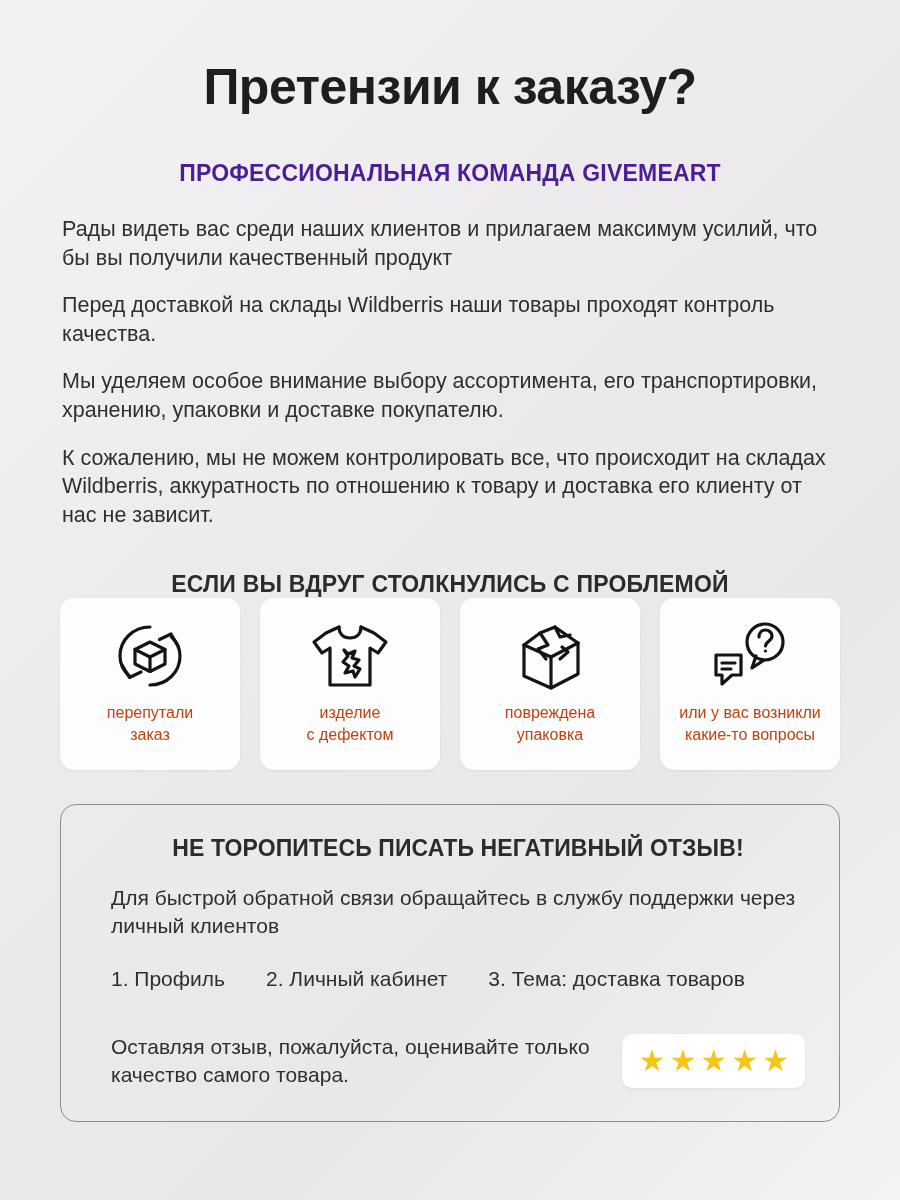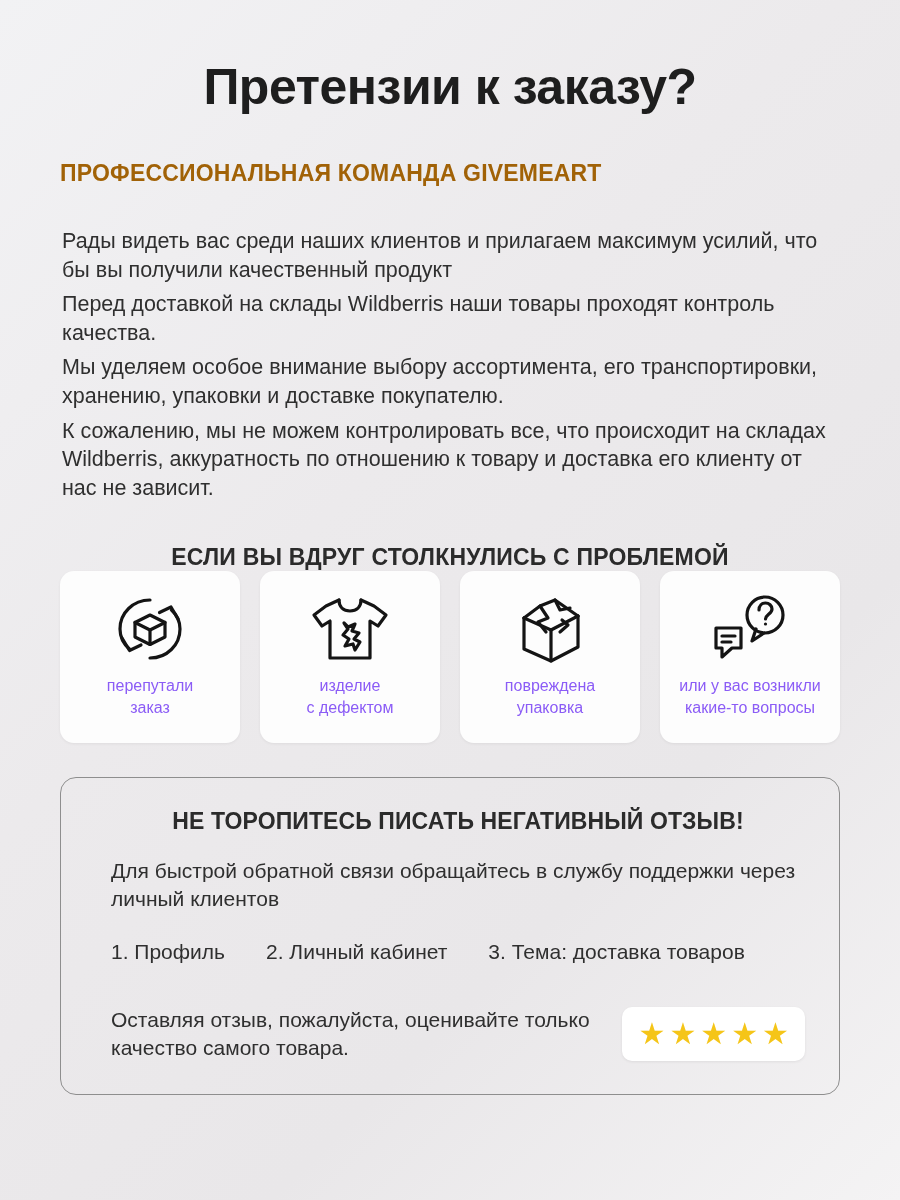--- a/index.html
+++ b/index.html
@@ -31,29 +31,30 @@
     text-align: center;
     letter-spacing: -0.5px;
     color: #1e1e1e;
     margin-top: 18px;
     margin-bottom: 44px;
   }
 
   .section-heading {
     font-size: 23px;
     font-weight: bold;
-    color: #a16207;
+    text-align: center;
+    color: #4c1d95;
     letter-spacing: 0.2px;
-    margin-bottom: 40px;
+    margin-bottom: 28px;
   }
 
   .paragraphs {
     display: flex;
     flex-direction: column;
-    gap: 6px;
+    gap: 19px;
     padding: 0 2px;
   }
 
   .paragraph {
     font-size: 21.5px;
     line-height: 1.33;
     color: #2f2f2f;
   }
 
   .problems-heading {
@@ -89,21 +90,21 @@
     display: flex;
     align-items: center;
     justify-content: center;
   }
 
   .card-label {
     margin-top: 6px;
     font-size: 16px;
     line-height: 1.35;
     text-align: center;
-    color: #8b5cf6;
+    color: #c2410c;
     padding: 0 8px;
   }
 
   .notice {
     margin-top: 34px;
     border: 1.5px solid #8e8e8e;
     border-radius: 16px;
     padding: 30px 34px 32px 50px;
   }
 

